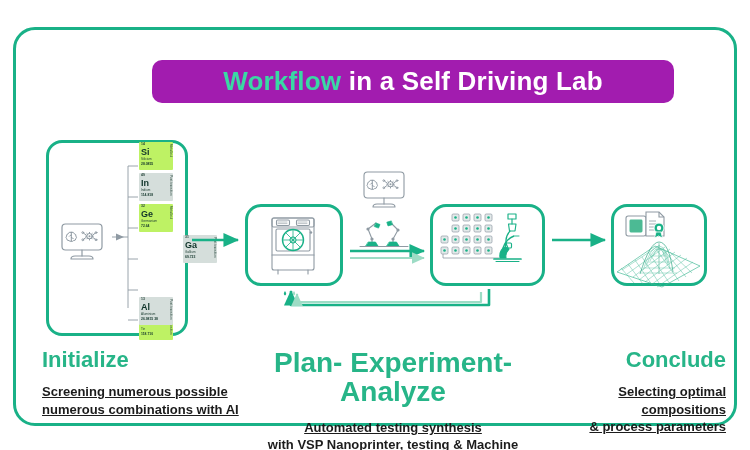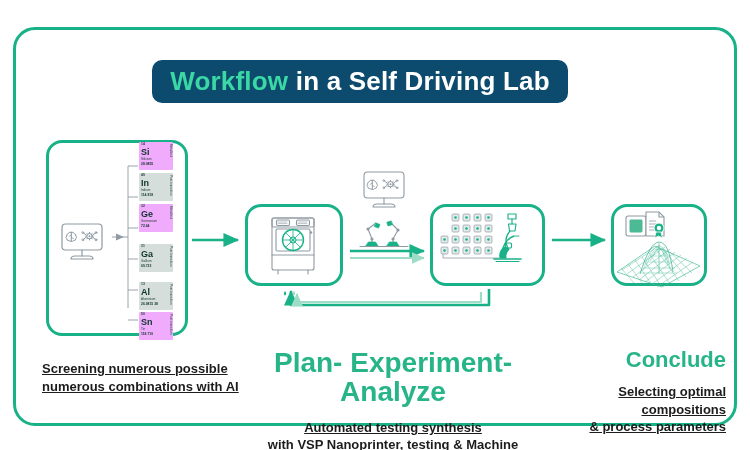--- a/index.html
+++ b/index.html
@@ -6,22 +6,22 @@
   body{width:750px;height:450px;overflow:hidden;
        font-family:"Liberation Sans",sans-serif;}
 
   #root{position:relative;width:750px;height:450px;background:#fff;}
 
   
   .frame{position:absolute;left:13px;top:27px;width:724px;height:399px;
          border:3px solid #19b187;border-radius:22px;box-sizing:border-box;}
 
   
-  .title-banner{position:absolute;left:152px;top:60px;width:416px;height:43px;
-                background:#0c4a6e;border-radius:10px;
+  .title-banner{position:absolute;left:152px;top:60px;width:522px;height:43px;
+                background:#a21caf;border-radius:10px;
                 display:flex;align-items:center;justify-content:center;
                 box-sizing:border-box;}
   .title-text{font-size:26px;font-weight:bold;letter-spacing:.2px;white-space:nowrap;}
   .t-accent{color:#3ad8a4;}
   .t-white{color:#ffffff;}
 
   
   .panel{position:absolute;border:3px solid #19b187;border-radius:16px;
          background:#fff;box-sizing:border-box;}
   #panel-initialize{left:46px;top:140px;width:142px;height:196px;}
@@ -38,21 +38,21 @@
   #cap-plan .head{font-size:28px;}
   #cap-conclude{left:540px;top:348px;width:186px;text-align:right;}
 
   
   #art{position:absolute;left:0;top:0;width:750px;height:450px;}
 
   
   .el-col{position:absolute;left:139px;top:142px;width:40px;height:192px;}
   .el-tile{position:absolute;left:0;width:34px;height:28px;box-sizing:border-box;
            border-radius:1px;overflow:hidden;}
-  .el-tile.green{background:#f0abfc;}
+  .el-tile.green{background:#bef264;}
   .el-tile.gray{background:#d5dedb;text-align:right;}
   .el-num{position:absolute;left:2px;top:1px;font-size:3.4px;color:#1b3b30;
           font-weight:bold;line-height:1;}
   .el-sym{position:absolute;left:2px;top:6px;font-size:9px;color:#10342a;
           font-weight:bold;line-height:1;}
   .el-name{position:absolute;left:2px;top:16px;font-size:3.1px;color:#1b3b30;line-height:1;}
   .el-mass{position:absolute;left:2px;top:21px;font-size:3.4px;color:#13362b;
            font-weight:bold;line-height:1;}
   .el-cat{position:absolute;right:1px;top:2px;font-size:3px;color:#1b3b30;
           writing-mode:vertical-rl;line-height:1;letter-spacing:.1px;}
@@ -88,35 +88,35 @@
         <div class="el-mass">114.818</div>
         <div class="el-cat">Post-transition</div>
       </div>
       <div class="el-tile green" style="top: 62px;">
         <div class="el-num">32</div>
         <div class="el-sym">Ge</div>
         <div class="el-name">Germanium</div>
         <div class="el-mass">72.64</div>
         <div class="el-cat">Metalloid</div>
       </div>
-      <div class="el-tile gray" style="top: 102px;">
+      <div class="el-tile gray" style="top: 93px; margin-left: 44px;">
         <div class="el-num">31</div>
         <div class="el-sym">Ga</div>
         <div class="el-name">Gallium</div>
         <div class="el-mass">69.723</div>
         <div class="el-cat">Post-transition</div>
       </div>
       <div class="el-tile green" style="top: 124px; margin-top: 46px;">
         <div class="el-num">50</div>
         <div class="el-sym">Sn</div>
         <div class="el-name">Tin</div>
         <div class="el-mass">118.710</div>
         <div class="el-cat">Post-transition</div>
       </div>
-      <div class="el-tile gray" style="top: 140px;">
+      <div class="el-tile gray" style="top: 155px;">
         <div class="el-num">13</div>
         <div class="el-sym">Al</div>
         <div class="el-name">Aluminium</div>
         <div class="el-mass">26.9815 38</div>
         <div class="el-cat">Post-transition</div>
       </div>
     </div>
 
   <svg id="art" viewBox="0 0 750 450">
     <defs>
@@ -330,20 +330,21 @@
       <path d="M481 292 v10 h-184 v-8" stroke="#9ddcc5" stroke-width="2.2" stroke-linejoin="round" marker-end="url(#ahul)"></path>
     </g>
 
     <g>
       <path d="M285 291 q2.4 3.4 0 4.6 q-2.4 -1.2 0 -4.6 z" fill="#19b187"></path>
       <path d="M294 291 q2.4 3.4 0 4.6 q-2.4 -1.2 0 -4.6 z" fill="#9ddcc5"></path>
     </g>
   </svg>
 
   <div class="cap" id="cap-initialize">
+    <div class="head">Initialize</div>
     <div class="sub">
       <div>Screening numerous possible</div>
       <div>numerous combinations with AI</div>
     </div>
   </div>
 
   <div class="cap" id="cap-plan">
     <div class="head">Plan- Experiment- Analyze</div>
     <div class="sub">
       <div>Automated testing synthesis</div>

